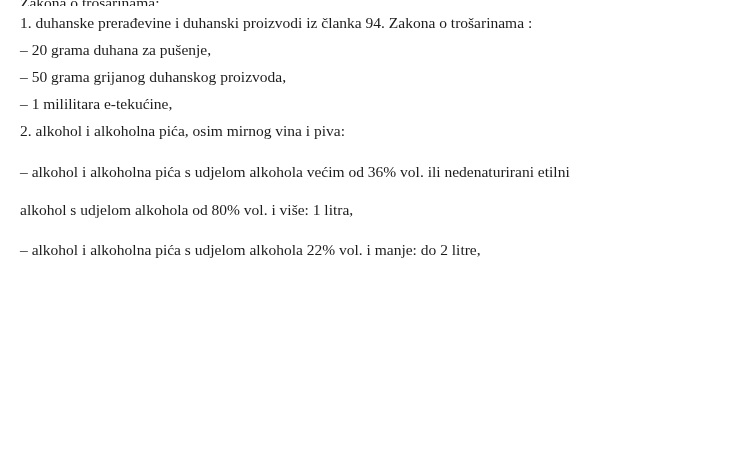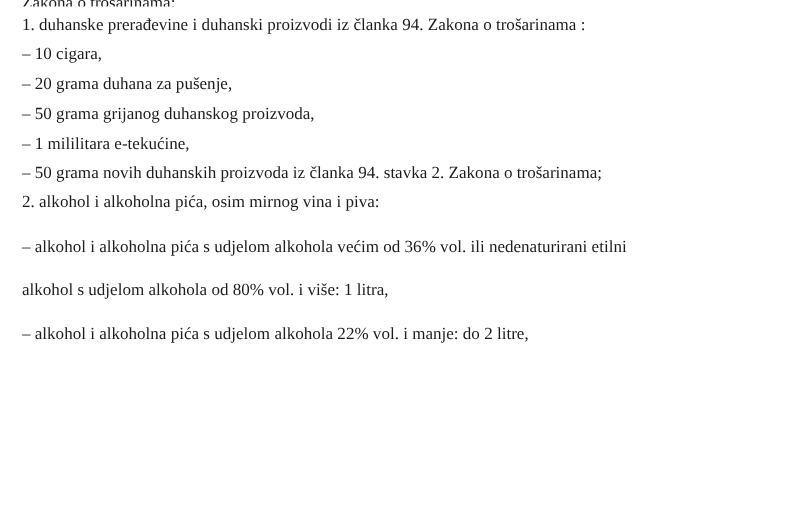--- a/index.html
+++ b/index.html
@@ -52,29 +52,27 @@
 <body>
 
 <div id="doc">
 
   <div class="line clipped">Zakona o trošarinama:</div>
 
   <div class="line p">1. duhanske prerađevine i duhanski proizvodi iz članka 94. Zakona o trošarinama :</div>
 
 
 
-  <div class="line p">– 10 cigara,</div>
 
   <div class="line p">– 20 grama duhana za pušenje,</div>
 
   <div class="line p">– 50 grama grijanog duhanskog proizvoda,</div>
 
   <div class="line p">– 1 mililitara e-tekućine,</div>
 
-  <div class="line p">– 50 grama novih duhanskih proizvoda iz članka 94. stavka 2. Zakona o trošarinama;</div>
 
   <div class="line p">2. alkohol i alkoholna pića, osim mirnog vina i piva:</div>
 
   <div class="line wrap">
     <span>– alkohol i alkoholna pića s udjelom alkohola većim od 36% vol. ili nedenaturirani etilni</span>
     <span class="cont">alkohol s udjelom alkohola od 80% vol. i više: 1 litra,</span>
   </div>
 
   <div class="line p tight">– alkohol i alkoholna pića s udjelom alkohola 22% vol. i manje: do 2 litre,</div>
 

